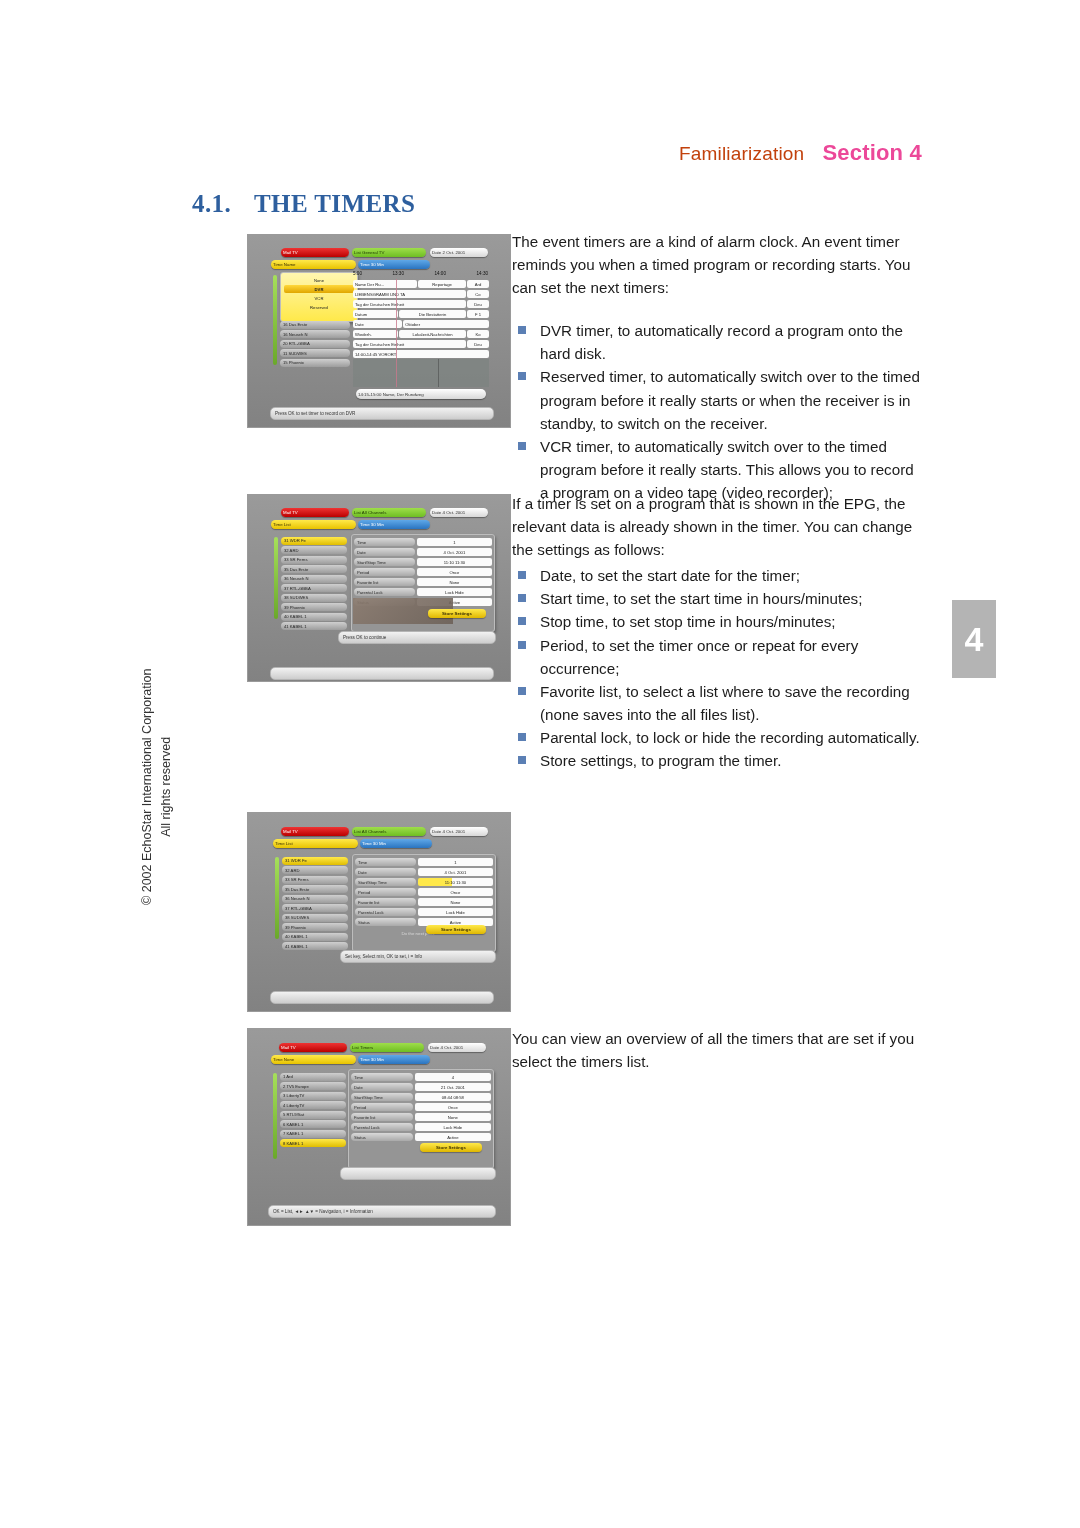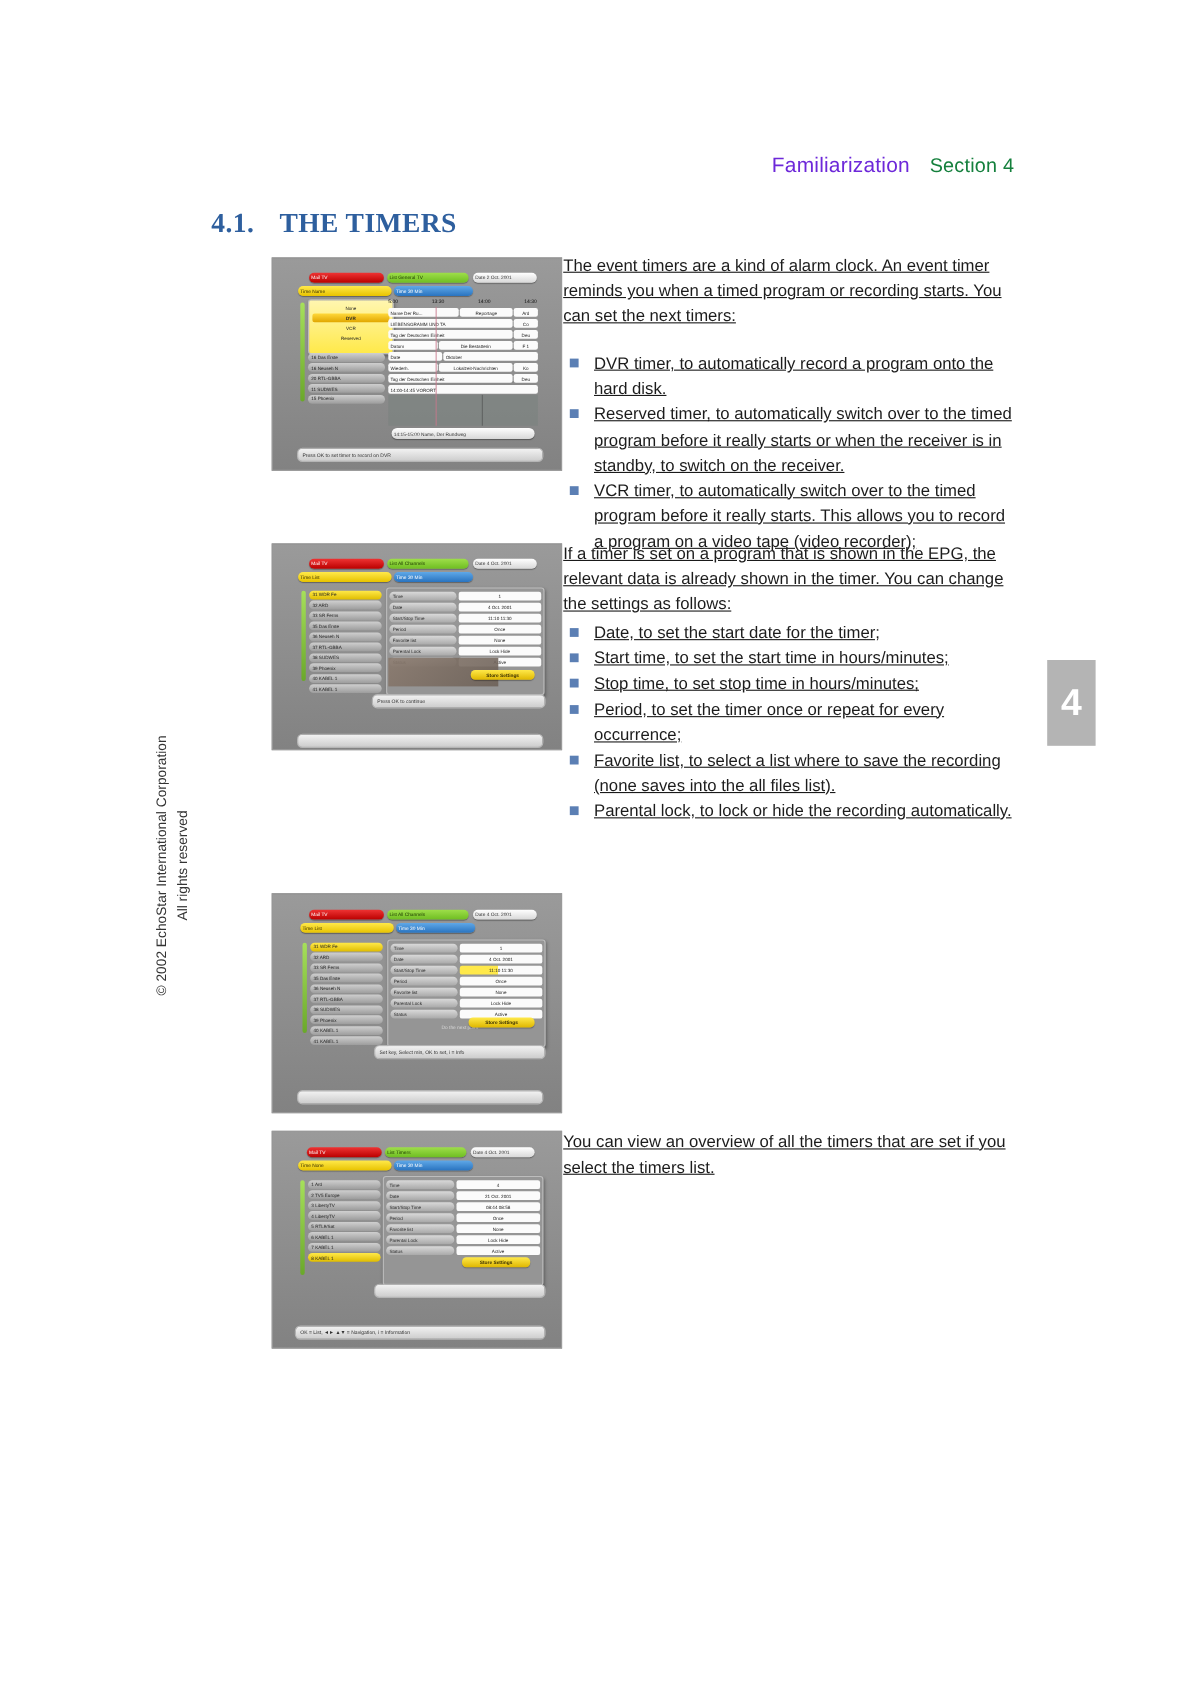--- a/index.html
+++ b/index.html
@@ -12,22 +12,22 @@
     overflow:hidden;
   }
   .page { position:absolute; inset:0; }
 
   
   .header {
     position:absolute; top:140px; right:158px;
     display:flex; align-items:baseline; gap:18px;
     white-space:nowrap;
   }
-  .hdr-chapter { font-size:19px; color:#6d28d9; letter-spacing:.2px; }
-  .hdr-section { font-size:18px; color:#15803d; font-weight:normal; letter-spacing:.2px; }
+  .hdr-chapter { font-size:19px; color:#c2410c; letter-spacing:.2px; }
+  .hdr-section { font-size:22px; color:#ec4899; font-weight:bold; letter-spacing:.2px; }
 
   
   .h1 {
     position:absolute; left:192px; top:190px;
     font-family:"Liberation Serif", serif;
     font-weight:bold; font-size:25px; color:#2e5f9e;
     letter-spacing:.4px; white-space:nowrap;
   }
   .h1 .num { display:inline-block; width:62px; }
 
@@ -44,21 +44,21 @@
     line-height:1;
   }
   .cr-wrap { position:absolute; left:138px; top:905px; }
   .cr-wrap .inner {
     transform:rotate(-90deg); transform-origin:left top;
     font-size:12.5px; color:#333; line-height:1.5; white-space:nowrap;
   }
   .cr-wrap .inner .l2 { display:block; text-align:center; }
 
   
-  .textcol { position:absolute; left:512px; width:412px;text-decoration:underline; }
+  .textcol { position:absolute; left:512px; width:412px; }
   .para { font-size:15.2px; line-height:1.52; color:#1c1c1c; margin:0; }
   ul.bul { list-style:none; margin:0; padding:0; }
   ul.bul li {
     position:relative; padding-left:28px;
     font-size:15.2px; line-height:1.52; color:#1c1c1c;
     margin:0;
   }
   ul.bul li::before {
     content:""; position:absolute; left:6px; top:7px;
     width:8px; height:8px; background:#5b7fb4;
@@ -503,20 +503,21 @@
 
   <div class="textcol" style="top:492px;">
     <p class="para">If a timer is set on a program that is shown in the EPG, the relevant data is already shown in the timer. You can change the settings as follows:</p>
     <ul class="bul" style="margin-top:3px;">
       <li>Date, to set the start date for the timer;</li>
       <li>Start time, to set the start time in hours/minutes;</li>
       <li>Stop time, to set stop time in hours/minutes;</li>
       <li>Period, to set the timer once or repeat for every occurrence;</li>
       <li>Favorite list, to select a list where to save the recording (none saves into the all files list).</li>
       <li>Parental lock, to lock or hide the recording automatically.</li>
+      <li>Store settings, to program the timer.</li>
     </ul>
   </div>
 
 
   <div class="textcol" style="top:1027px;">
     <p class="para">You can view an overview of all the timers that are set if you select the timers list.</p>
   </div>
 
 
 </div>

